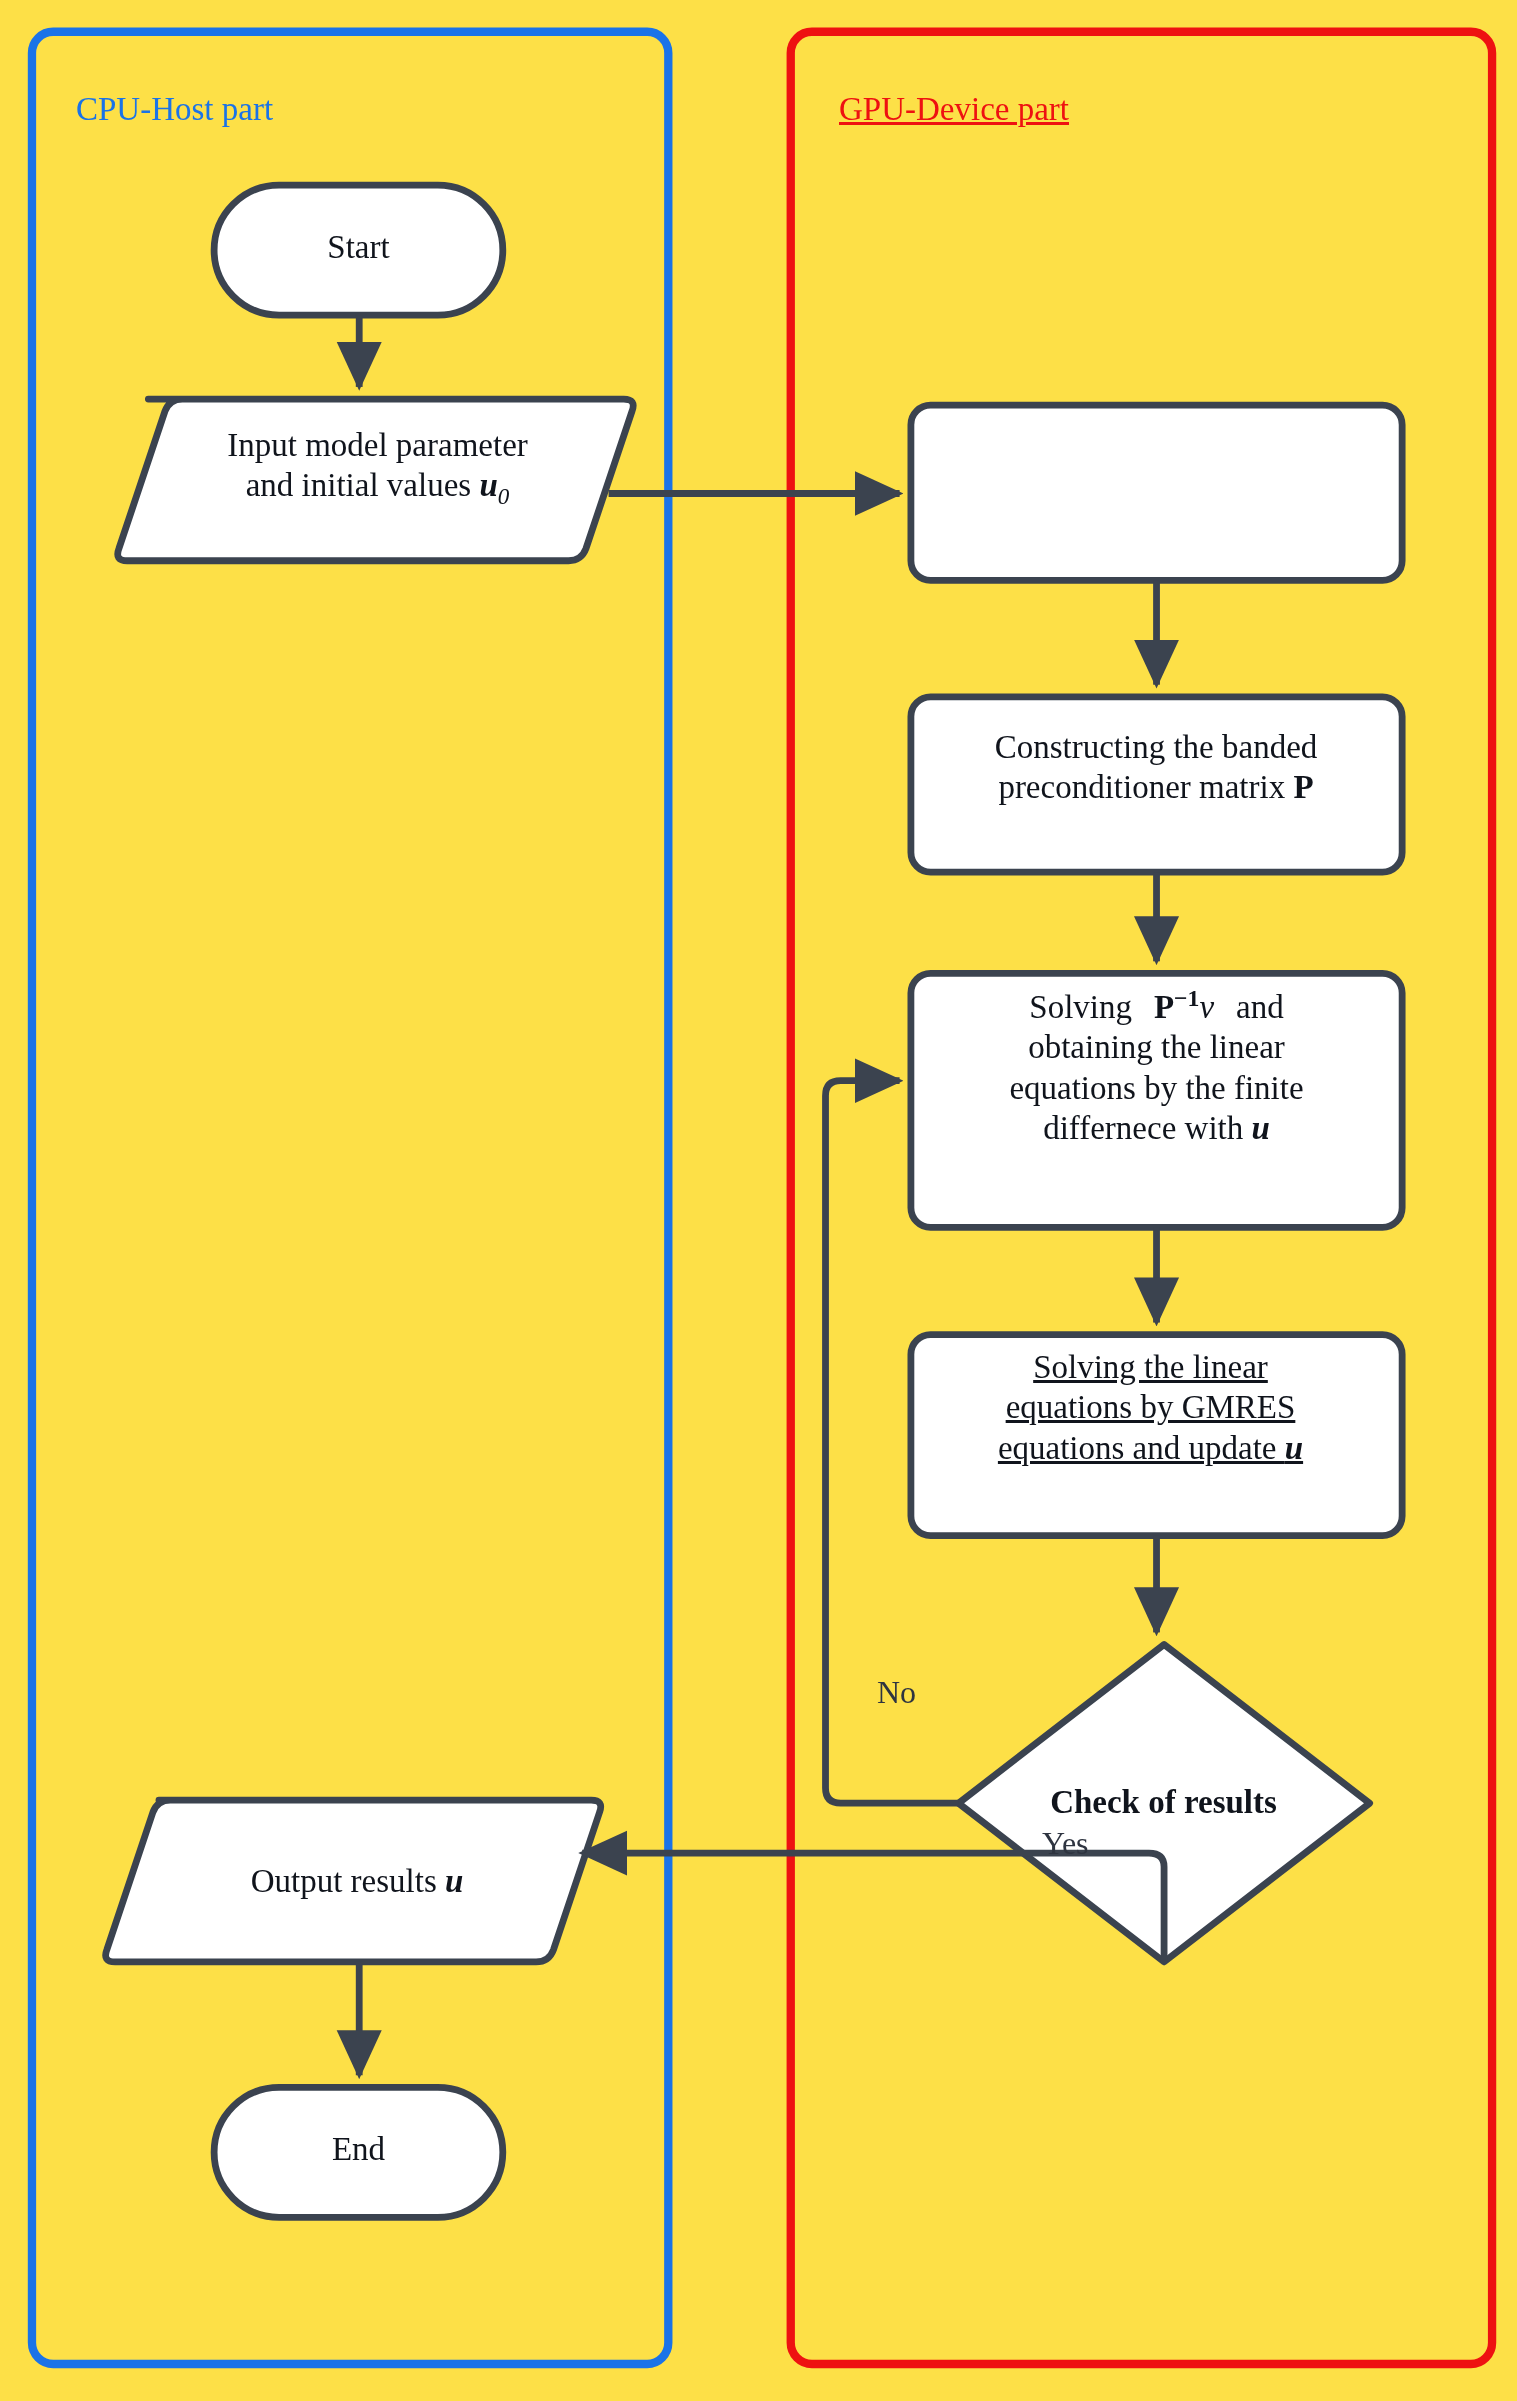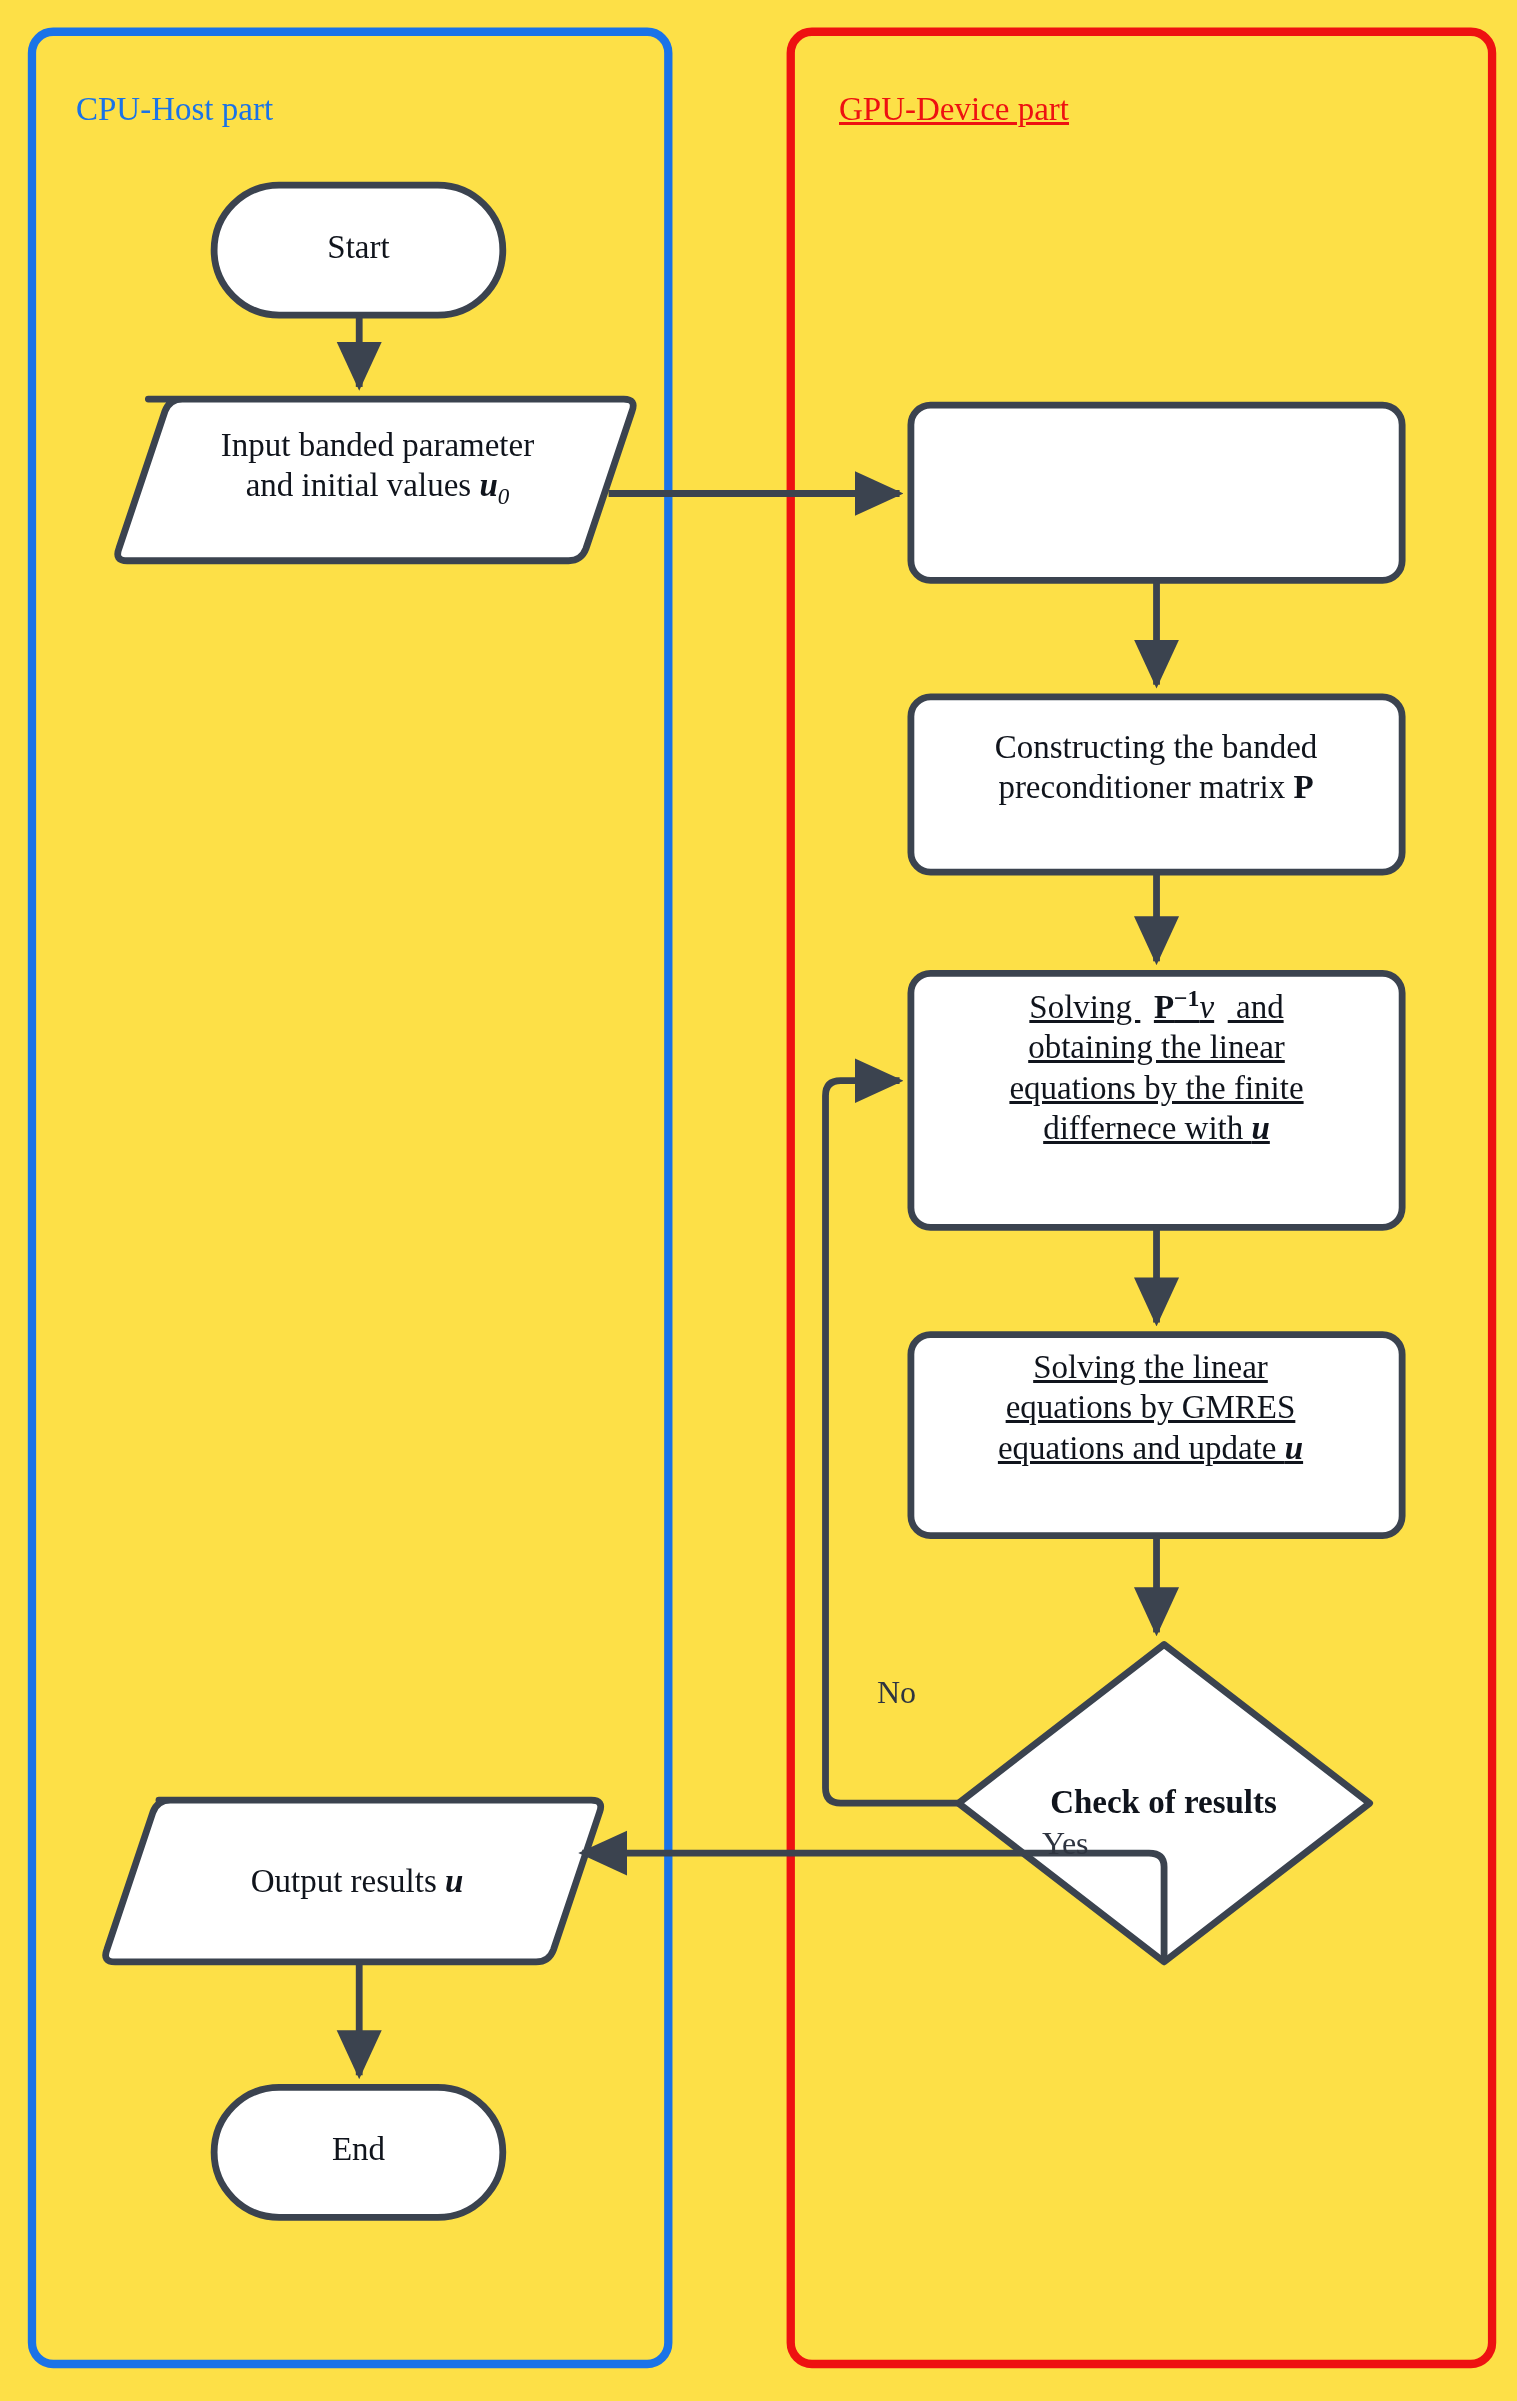--- a/index.html
+++ b/index.html
@@ -72,31 +72,31 @@
 
     <path d="M 475 2596 L 475 2746" fill="none" stroke="#3b434f" stroke-width="9" marker-end="url(#arrow)"></path>
   </svg>
 
   <div class="grouplabel" style="left:76px;top:91px;color:#1a73e8;">CPU-Host part</div>
   <div class="grouplabel" style="left:839px;top:91px;color:#ee1111;text-decoration:underline;">GPU-Device part</div>
 
   <div class="nodetext" style="left:214px;top:227px;width:289px;font-size:33px;">Start</div>
 
   <div class="nodetext" style="left:113px;top:425px;width:529px;font-size:33px;">
-    <div>Input banded parameter</div>
+    <div>Input model parameter</div>
     <div><span>and initial values </span><span class="mi">u</span><sub class="mv">0</sub></div>
   </div>
 
 
   <div class="nodetext" style="left:903px;top:727px;width:506px;font-size:33px;">
     <div>Constructing the banded</div>
     <div><span>preconditioner matrix </span><span class="mb">P</span></div>
   </div>
 
-  <div class="nodetext" style="left:911px;top:987px;width:491px;font-size:33px;text-decoration:underline;">
+  <div class="nodetext" style="left:911px;top:987px;width:491px;font-size:33px;">
     <div><span>Solving </span><span class="sp"></span><span class="mb">P</span><sup class="mb">−1</sup><span class="mv">v</span><span class="sp"></span><span> and</span></div>
     <div>obtaining the linear</div>
     <div>equations by the finite</div>
     <div><span>differnece with </span><span class="mi">u</span></div>
   </div>
 
   <div class="nodetext" style="left:905px;top:1347px;width:491px;font-size:33px;text-decoration:underline;">
     <div>Solving the linear</div>
     <div>equations by GMRES</div>
     <div><span>equations and update </span><span class="mi">u</span></div>

